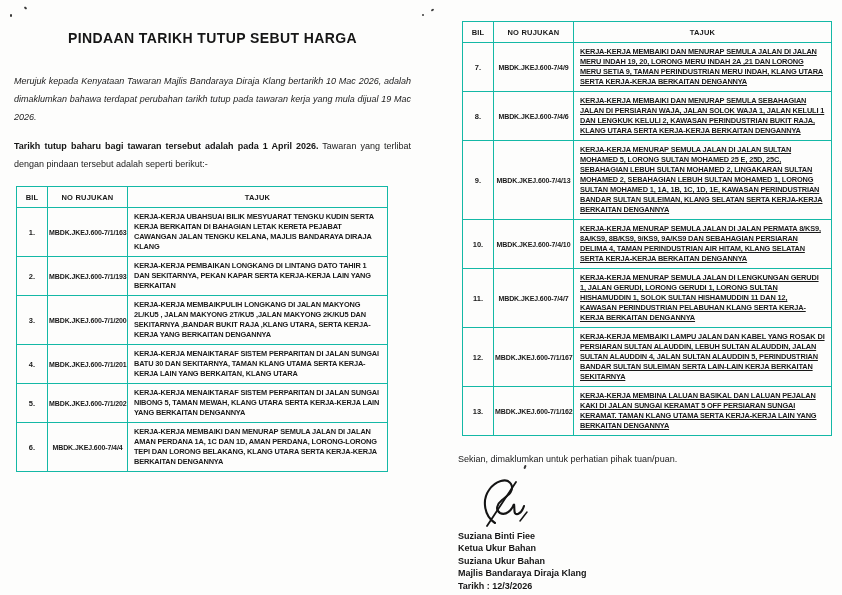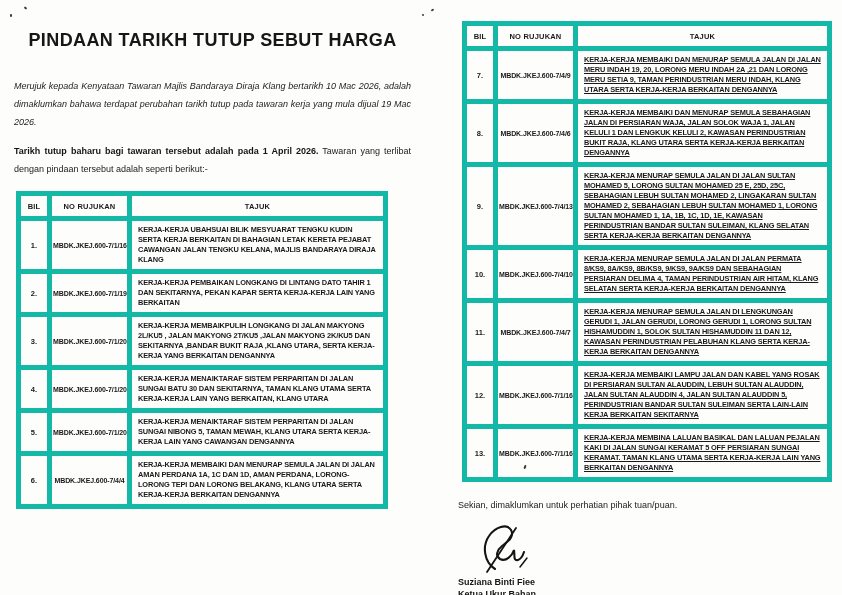--- a/index.html
+++ b/index.html
@@ -6,34 +6,34 @@
   .sheet {
     position:relative; width:842px; height:595px; margin:0 auto;
     background:#fdfdfc; overflow:hidden;
     font-family:"Liberation Sans", sans-serif; color:#1c1c1c;
   }
   .page { position:absolute; }
   .page-left  { left:14px; top:30px; width:397px; }
   .page-right { left:456px; top:12px; width:381px; }
 
   h1.doc-title {
-    margin:0; font-size:18px; font-weight:bold; text-align:center;
+    margin:0; font-size:14px; font-weight:bold; text-align:center;
     letter-spacing:0.4px; color:#161616;
   }
   .body-text { font-size:9px; line-height:18px; text-align:justify; color:#222; margin:0; }
   .para1 { margin-top:26px;font-style:italic; }
   .para2 { margin-top:11px; }
   .para2 strong { color:#151515; }
 
   table.tender-table {
     border-collapse:collapse; table-layout:fixed; width:372px;
     margin-top:13px; margin-left:2px;
   }
   table.right-table { margin-top:9px; margin-left:6px; width:370px; }
-  .tender-table th, .tender-table td { border:5px solid #14b8a6; vertical-align:middle; }
+  .tender-table th, .tender-table td { border:1px solid #14b8a6; vertical-align:middle; }
   .tender-table th {
     font-size:7.5px; font-weight:bold; text-align:center; height:20px;
     letter-spacing:0.2px; color:#191919; padding:0 2px;
   }
   td.bil { text-align:center; font-size:7.5px; font-weight:bold; color:#191919; }
   td.ref {
     text-align:center; font-size:7px; font-weight:bold; color:#191919;
     letter-spacing:-0.1px; white-space:nowrap; overflow:hidden; padding:0 1px;
   }
   td.tajuk {
@@ -101,21 +101,21 @@
           <td class="tajuk">KERJA-KERJA MEMBAIKPULIH LONGKANG DI JALAN MAKYONG 2L/KU5 , JALAN MAKYONG 2T/KU5 ,JALAN MAKYONG 2K/KU5 DAN SEKITARNYA ,BANDAR BUKIT RAJA ,KLANG UTARA, SERTA KERJA-KERJA YANG BERKAITAN DENGANNYA</td>
         </tr>
         <tr>
           <td class="bil">4.</td>
           <td class="ref">MBDK.JKEJ.600-7/1/201</td>
           <td class="tajuk">KERJA-KERJA MENAIKTARAF SISTEM PERPARITAN DI JALAN SUNGAI BATU 30 DAN SEKITARNYA, TAMAN KLANG UTAMA SERTA KERJA-KERJA LAIN YANG BERKAITAN, KLANG UTARA</td>
         </tr>
         <tr>
           <td class="bil">5.</td>
           <td class="ref">MBDK.JKEJ.600-7/1/202</td>
-          <td class="tajuk">KERJA-KERJA MENAIKTARAF SISTEM PERPARITAN DI JALAN SUNGAI NIBONG 5, TAMAN MEWAH, KLANG UTARA SERTA KERJA-KERJA LAIN YANG CAWANGAN DENGANNYA</td>
+          <td class="tajuk">KERJA-KERJA MENAIKTARAF SISTEM PERPARITAN DI JALAN SUNGAI NIBONG 5, TAMAN MEWAH, KLANG UTARA SERTA KERJA-KERJA LAIN YANG BERKAITAN DENGANNYA</td>
         </tr>
         <tr>
           <td class="bil">6.</td>
           <td class="ref">MBDK.JKEJ.600-7/4/4</td>
           <td class="tajuk">KERJA-KERJA MEMBAIKI DAN MENURAP SEMULA JALAN DI JALAN AMAN PERDANA 1A, 1C DAN 1D, AMAN PERDANA, LORONG-LORONG TEPI DAN LORONG BELAKANG, KLANG UTARA SERTA KERJA-KERJA BERKAITAN DENGANNYA</td>
         </tr>
       </tbody>
     </table>
   </section>
 

